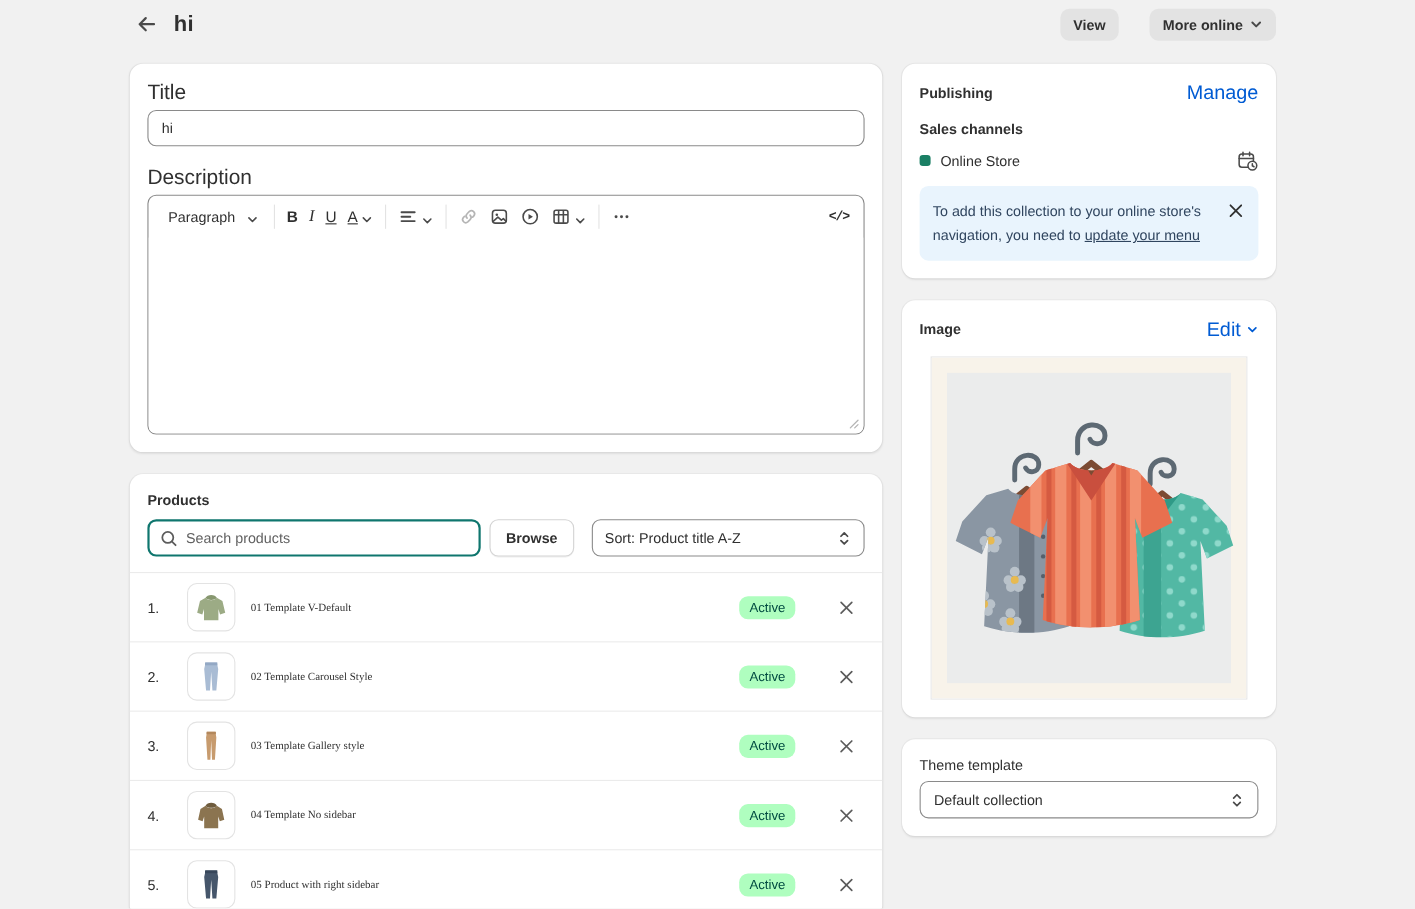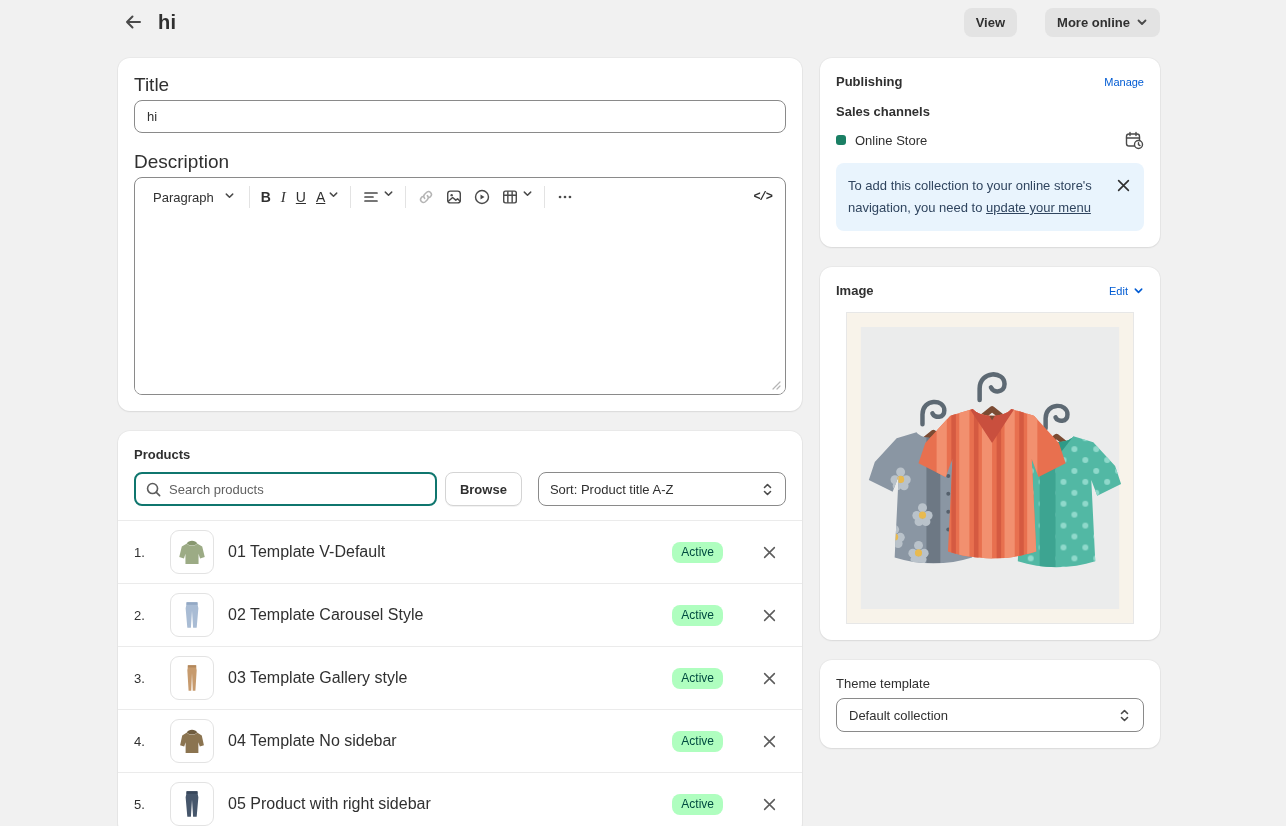--- a/index.html
+++ b/index.html
@@ -33,21 +33,21 @@
   .field-label { display:block; font-size:19px; margin-bottom:4px; }
   .text-input {
     width:100%; height:33px; border:1px solid #8a8a8a; border-radius:8px;
     padding:0 12px; font-size:13px; font-family:inherit; color:#303030; background:#fff;
   }
   .desc-label { margin-top:18px; }
   
   .editor { border:1px solid #8a8a8a; border-radius:8px; overflow:hidden; }
   .editor-toolbar { display:flex; align-items:center; padding:5px 8px 5px 10px; }
   .tb-btn {
-    display:flex; align-items:flex-start; gap:3px; background:none; border:none;
+    display:flex; align-items:flex-end; gap:3px; background:none; border:none;
     padding:5px 5px; border-radius:6px; cursor:pointer; color:#303030;
     font-family:inherit; font-size:14px;
   }
   .tb-paragraph { font-size:13px; padding:5px 8px; gap:10px; }
   .tb-b { font-weight:800; }
   .tb-i { font-family:"Liberation Serif", serif; font-style:italic; font-size:15px; }
   .tb-u { text-decoration:underline; }
   .tb-a { text-decoration:underline; }
   .tb-sep { width:1px; height:22px; background:#e3e3e3; margin:0 6px; flex:0 0 auto; }
   .tb-spacer { flex:1; }
@@ -76,29 +76,29 @@
   .product-rows { margin:14px -16px -16px; }
   .product-row {
     display:flex; align-items:center; height:63px; padding:0 22px 0 16px;
     border-top:1px solid #ebebeb;
   }
   .row-num { width:24px; font-size:13px; }
   .thumb {
     width:44px; height:44px; border:1px solid #e3e3e3; border-radius:9px;
     margin:0 14px 0 12px; display:flex; align-items:center; justify-content:center; background:#fff; flex:0 0 auto;
   }
-  .row-title { flex:1; font-size:16px; }
+  .row-title { flex:1; font-size:10px;font-family:Liberation Serif, serif; }
   .badge {
     font-size:12px; font-weight:500; padding:2px 9px 3px; border-radius:8px; line-height:16px;
   }
   .row-x { background:none; border:none; margin-left:36px; cursor:pointer; display:flex; padding:4px; }
   
   .card-head { display:flex; justify-content:space-between; align-items:center; }
   .card-heading { font-size:13px; font-weight:700; }
-  .link { color:#005bd3; font-size:11px; text-decoration:none; cursor:pointer; display:inline-flex; align-items:center; gap:5px; }
+  .link { color:#005bd3; font-size:18px; text-decoration:none; cursor:pointer; display:inline-flex; align-items:center; gap:5px; }
   .subhead { font-weight:650; margin-top:15px; font-weight:bold; }
   .channel-row { display:flex; align-items:center; margin-top:11px; }
   .channel-dot { width:10px; height:10px; border-radius:3px; margin-right:9px; }
   .channel-icon { margin-left:auto; display:flex; }
   .banner {
     border-radius:8px; padding:12px; margin-top:13px;
     display:flex; align-items:flex-start; line-height:22px; font-size:13px;
   }
   .banner-text-wrap { flex:1; }
   .banner a { text-decoration:underline; cursor:pointer; }

